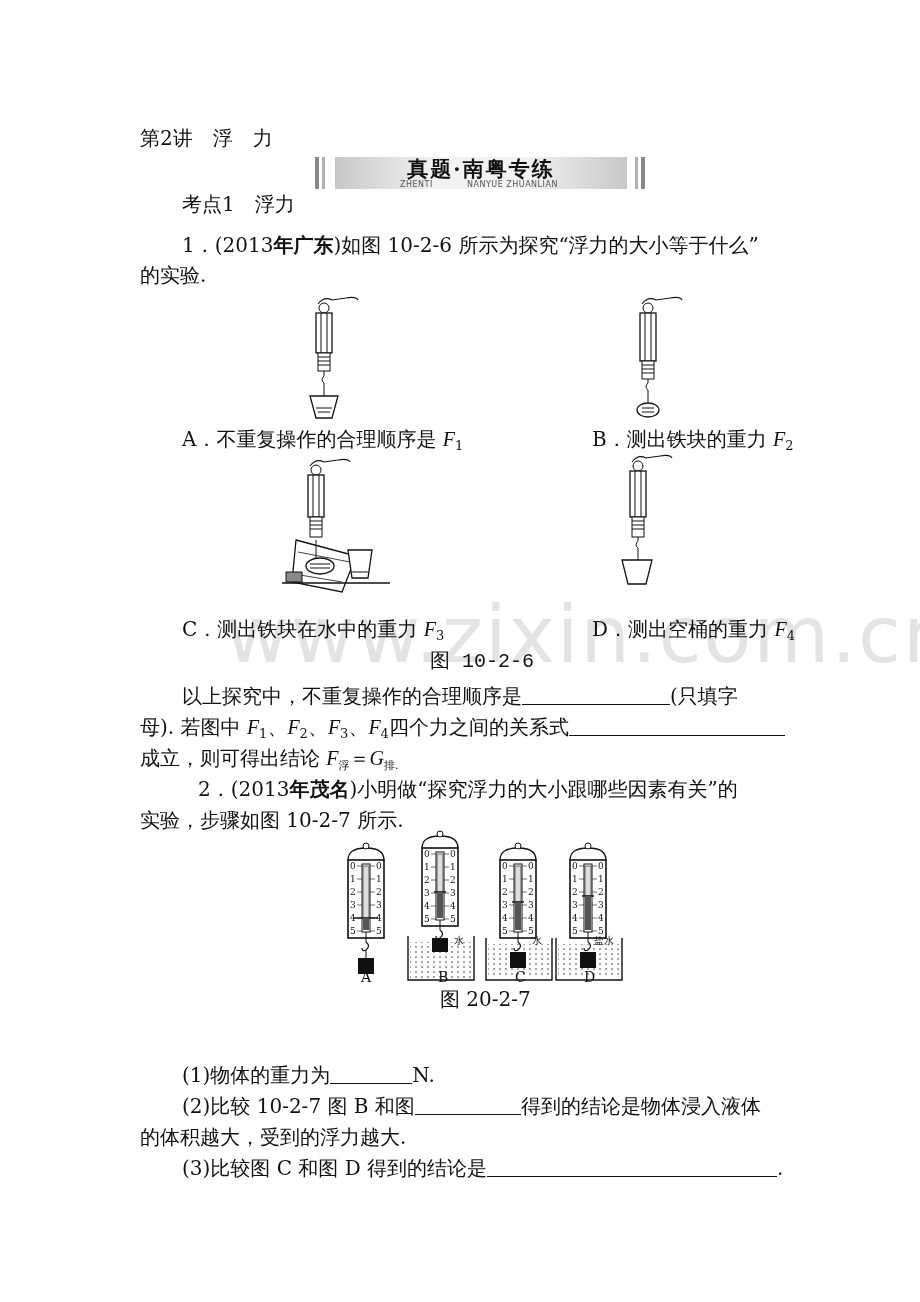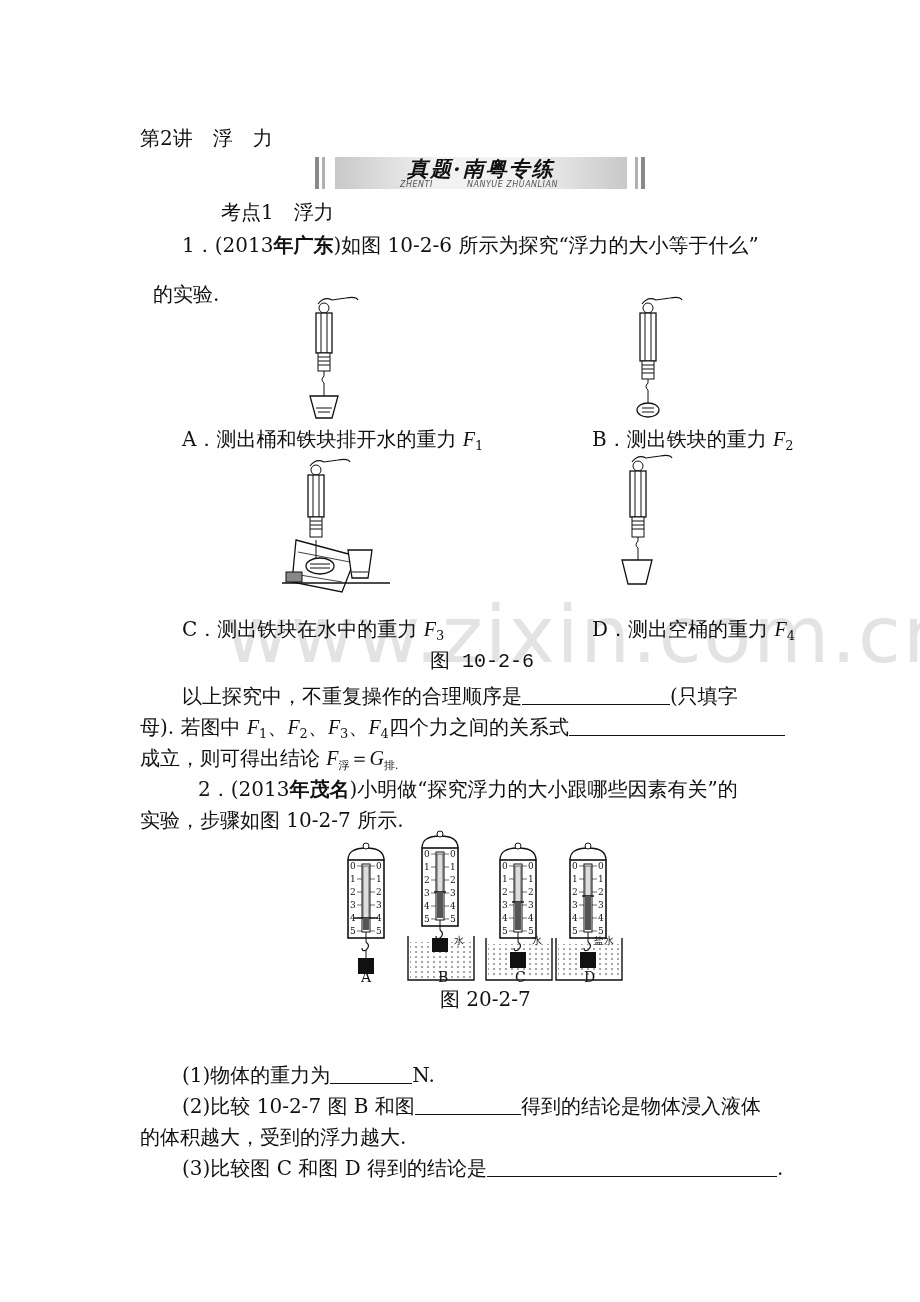--- a/index.html
+++ b/index.html
@@ -5,21 +5,21 @@
   html, body { margin:0; padding:0; background:#ffffff; }
   body { width:920px; height:1302px; position:relative; overflow:hidden;
          font-family:"DejaVu Serif","Liberation Serif",serif; color:#111; }
   .abs { position:absolute; }
   .line { position:absolute; font-size:20px; line-height:24px; white-space:nowrap; }
   .bold { font-family:"DejaVu Sans","Liberation Sans",sans-serif; font-weight:bold; }
   .it { font-style:italic; font-family:"Liberation Serif",serif; }
   .sub { font-size:13px; vertical-align:-4px; }
   .blank { display:inline-block; border-bottom:1px solid #111; height:18px; vertical-align:-2px; }
   
-  .banner { position:absolute; left:315px; top:155px; width:332px; height:36px;font-style:italic; }
+  .banner { position:absolute; left:315px; top:155px; width:332px; height:36px; }
   .banner .bars-l, .banner .bars-r { position:absolute; top:2px; height:32px; width:12px; }
   .banner .bars-l { left:0; }
   .banner .bars-r { right:0; }
   .banner .bar { position:absolute; top:0; height:32px; background:#8a8a8a; }
   .banner .mid { position:absolute; left:20px; right:20px; top:2px; height:32px;
                  background:linear-gradient(90deg,#c8c8c8,#f2f2f2 35%,#f2f2f2 65%,#c8c8c8); }
   .banner .title { position:absolute; left:0; right:0; top:0; text-align:center; font-size:21px;
                    font-weight:bold; letter-spacing:2px; font-family:"DejaVu Serif",serif; }
   .banner .pinyin { position:absolute; top:25px; font-size:8px; color:#555; letter-spacing:0.5px;
                     font-family:"DejaVu Sans",sans-serif;text-align:right; }
@@ -42,26 +42,26 @@
   <div class="mid"></div>
   <div class="bars-r">
     <div class="bar" style="left:0;width:3px;background:#b0b0b0;"></div>
     <div class="bar" style="left:6px;width:4px;"></div>
   </div>
   <div class="title">真题·南粤专练</div>
   <div class="pinyin" style="left:85px;">ZHENTI</div>
   <div class="pinyin" style="left:152px;">NANYUE ZHUANLIAN</div>
 </div>
 
-<div class="line" style="left:182px;top:200px;margin-left:39px;">考点1　浮力</div>
+<div class="line" style="left:182px;top:192px;">考点1　浮力</div>
 
 <div class="line" style="left:182px;top:233px;text-align:center;">
   <span>1．</span><span>(2013</span><span class="bold">年广东</span><span>)</span><span>如图 10-2-6 所示为探究“浮力的大小等于什么”</span>
 </div>
-<div class="line" style="left:140px;top:282px;margin-left:13px;">的实验.</div>
+<div class="line" style="left:140px;top:263px;">的实验.</div>
 
 <svg style="left:290px;top:296px;" width="80" height="125">
   <path d="M28 8 q6 -8 14 -4 l14 -2 q10 -2 12 2" fill="none" stroke="#111" stroke-width="1.2"></path>
   <circle cx="34" cy="12" r="5" fill="#fff" stroke="#111"></circle>
   <rect x="26" y="17" width="16" height="40" fill="#fff" stroke="#111" stroke-width="1.3"></rect>
   <line x1="31" y1="17" x2="31" y2="57" stroke="#111"></line>
     <line x1="37" y1="17" x2="37" y2="57" stroke="#111"></line>
   <rect x="28" y="57" width="12" height="18" fill="#fff" stroke="#111"></rect>
   <line x1="28" y1="61" x2="40" y2="61" stroke="#111"></line>
     <line x1="28" y1="65" x2="40" y2="65" stroke="#111"></line>
@@ -84,21 +84,21 @@
     <line x1="22" y1="73" x2="34" y2="73" stroke="#111"></line>
     <line x1="22" y1="77" x2="34" y2="77" stroke="#111"></line>
   <path d="M28 83 v4 q-4 4 0 7" fill="none" stroke="#111"></path>
   <line x1="28" y1="94" x2="28" y2="108" stroke="#111"></line>
   <ellipse cx="28" cy="114" rx="11" ry="7" fill="#fff" stroke="#111" stroke-width="1.3"></ellipse>
   <line x1="22" y1="112" x2="34" y2="112" stroke="#111"></line>
     <line x1="22" y1="116" x2="34" y2="116" stroke="#111"></line>
 </svg>
 
 <div class="line" style="left:182px;top:427px;">
-  <span>A．</span><span>测出桶和铁块排开水的重力 </span><span class="it">F</span><span class="sub">1</span>
+  <span>A．</span><span>不重复操作的合理顺序是 </span><span class="it">F</span><span class="sub">1</span>
 </div>
 <div class="line" style="left:592px;top:427px;">
   <span>B．</span><span>测出铁块的重力 </span><span class="it">F</span><span class="sub">2</span>
 </div>
 
 <svg style="left:280px;top:452px;" width="130" height="135">
   <path d="M30 14 q6 -8 14 -4 l14 -2 q10 -2 12 2" fill="none" stroke="#111" stroke-width="1.2"></path>
   <circle cx="36" cy="18" r="5" fill="#fff" stroke="#111"></circle>
   <rect x="28" y="23" width="16" height="42" fill="#fff" stroke="#111" stroke-width="1.3"></rect>
   <line x1="33" y1="23" x2="33" y2="65" stroke="#111"></line>

